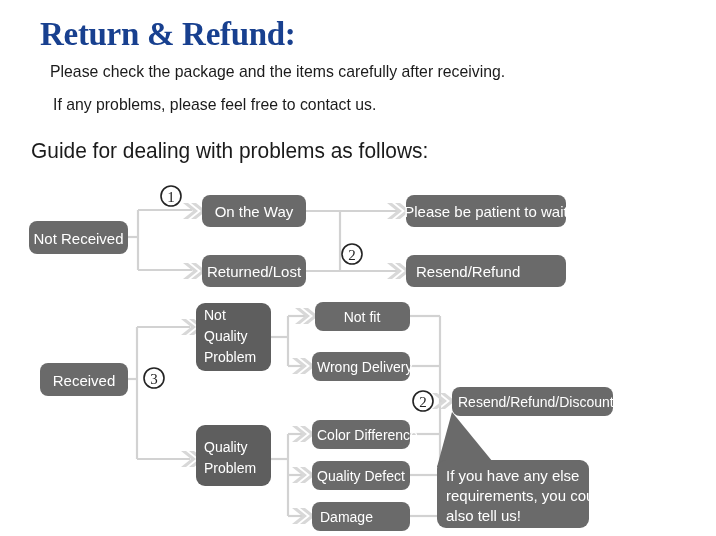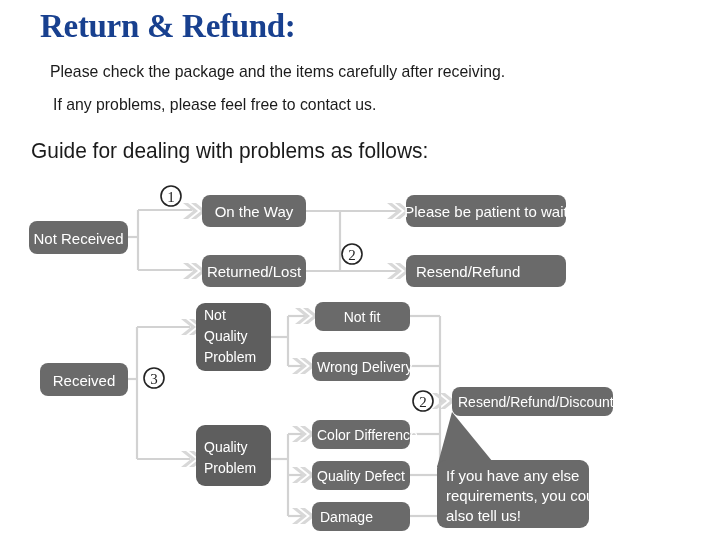--- a/index.html
+++ b/index.html
@@ -6,21 +6,21 @@
   body{
     width:716px;height:536px;
     background:#ffffff;
     font-family:"Liberation Sans", sans-serif;
     overflow:hidden;
     position:relative;
   }
   #page{position:relative;width:716px;height:536px;}
 
   .title{
-    position:absolute;left:40px;top:8px;
+    position:absolute;left:40px;top:16px;
     font-family:"Liberation Serif", serif;
     font-weight:bold;
     font-size:33px;
     color:#18408f;
     letter-spacing:-0.3px;
     white-space:nowrap;
   }
   .lead1{
     position:absolute;left:50px;top:62px;
     font-size:17px;color:#1b1b1b;white-space:nowrap;

